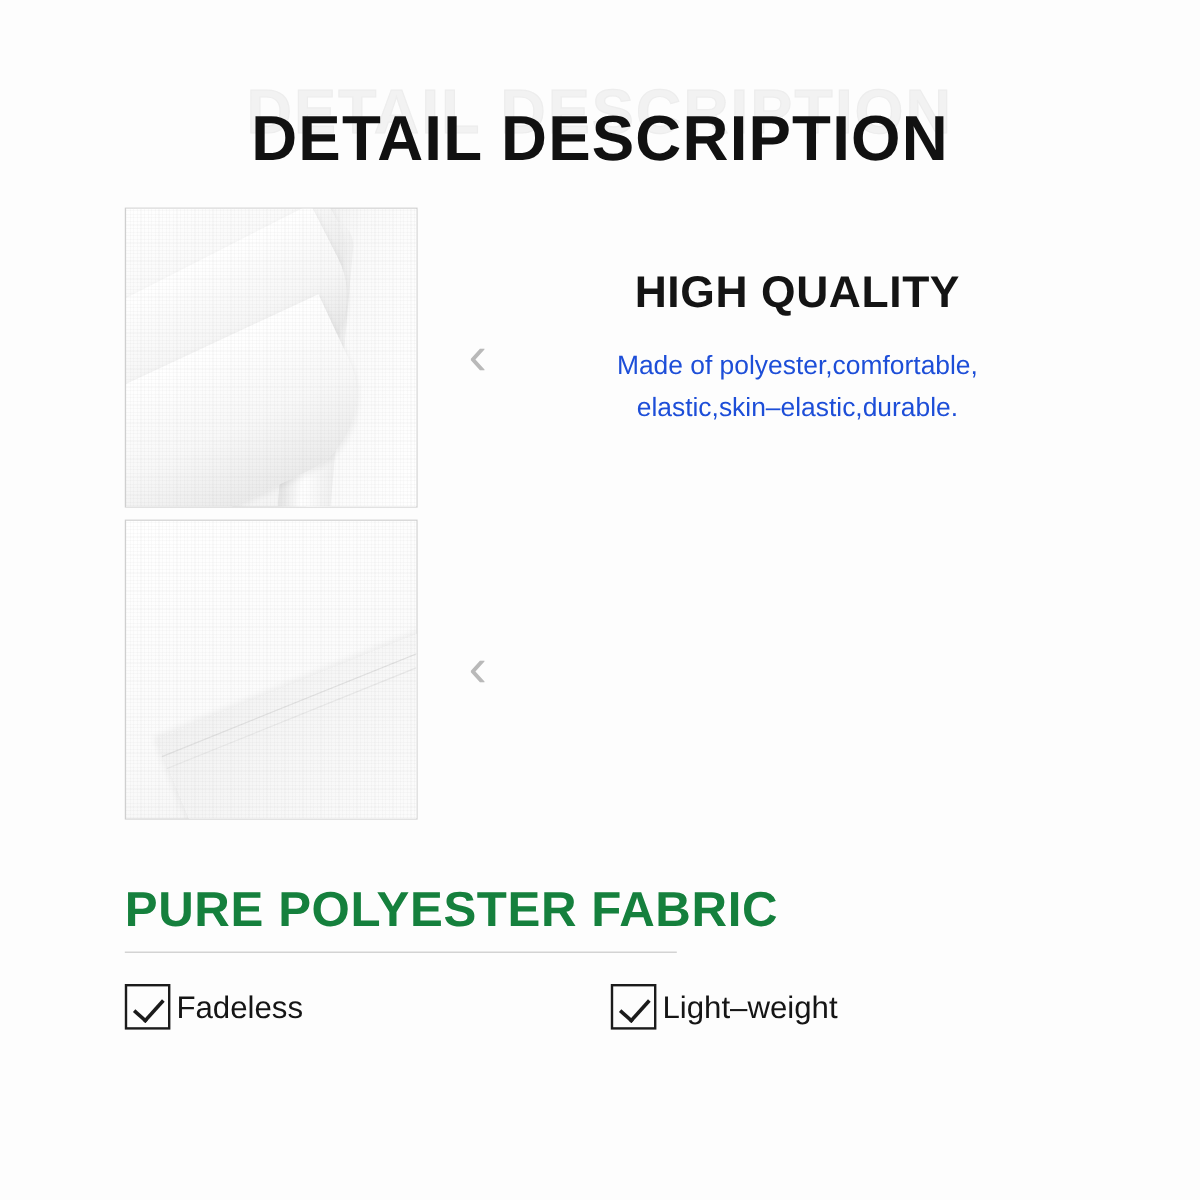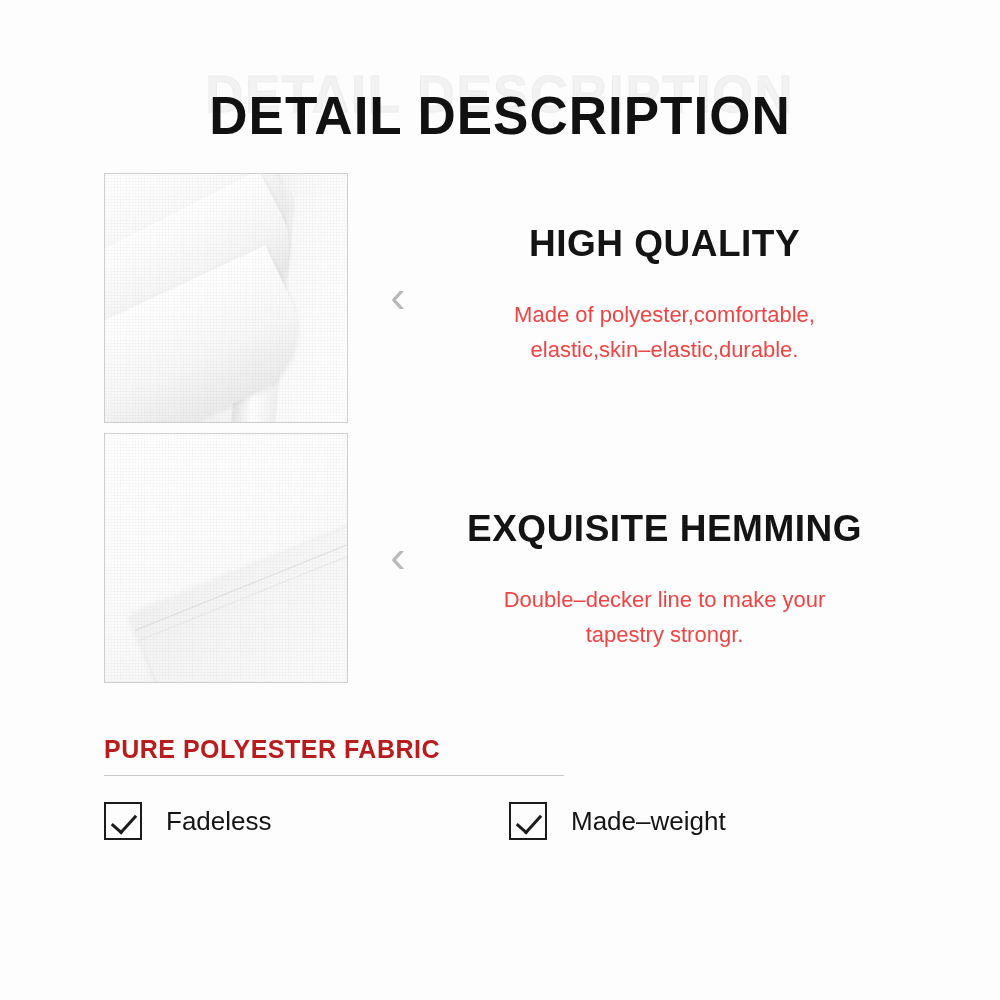--- a/index.html
+++ b/index.html
@@ -185,37 +185,37 @@
     font-size: 37px;
     font-weight: bold;
     color: #141414;
     letter-spacing: 0.5px;
     margin-top: 50px;
     font-family: "Liberation Sans", sans-serif;
   }
   .feature-row-2 .feature-title { margin-top: 75px; }
   .feature-desc {
     font-size: 22px;
-    color: #ef4444;
+    color: #1d4ed8;
     line-height: 1.6;
-    margin-top: 32px;
+    margin-top: 22px;
     font-family: "Liberation Sans", sans-serif;
   }
 
   
   .bottom {
     position: absolute;
     top: 735px;
     left: 104px;
     width: 800px;
   }
   .bottom-title {
-    font-size: 25px;
+    font-size: 41px;
     font-weight: bold;
-    color: #b91c1c;
+    color: #15803d;
     letter-spacing: 0.5px;
     font-family: "Liberation Sans", sans-serif;
   }
   .rule {
     width: 460px;
     height: 1px;
     background: #c9c9c9;
     margin-top: 11px;
   }
   .checks {
@@ -243,21 +243,21 @@
     top: 5px;
     width: 11px;
     height: 21px;
     border: solid #1b1b1b;
     border-width: 0 3px 3px 0;
     transform: rotate(42deg);
   }
   .check-label {
     font-size: 26px;
     color: #151515;
-    margin-left: 24px;
+    margin-left: 5px;
     font-family: "Liberation Sans", sans-serif;
   }
 </style>
 </head>
 <body>
 
 <div class="page">
 
   <div class="header">
     <div class="ghost-title">DETAIL DESCRIPTION</div>
@@ -286,37 +286,30 @@
 
   <div class="feature-row feature-row-2">
     <div class="photo">
       <div class="fabric-b"></div>
       <div class="hem-corner"></div>
       <div class="hem-line hem-line-1"></div>
       <div class="hem-line hem-line-2"></div>
       <div class="tex"></div>
     </div>
     <div class="arrow">‹</div>
-    <div class="feature-text">
-      <div class="feature-title">EXQUISITE HEMMING</div>
-      <div class="feature-desc">
-        <div>Double–decker line to make your</div>
-        <div>tapestry strongr.</div>
-      </div>
-    </div>
   </div>
 
   <div class="bottom">
     <div class="bottom-title">PURE POLYESTER FABRIC</div>
     <div class="rule"></div>
     <div class="checks">
       <div class="check-item">
         <span class="check-box"></span>
         <span class="check-label">Fadeless</span>
       </div>
       <div class="check-item">
         <span class="check-box"></span>
-        <span class="check-label">Made–weight</span>
+        <span class="check-label">Light–weight</span>
       </div>
     </div>
   </div>
 
 </div>
 
 </body></html>

